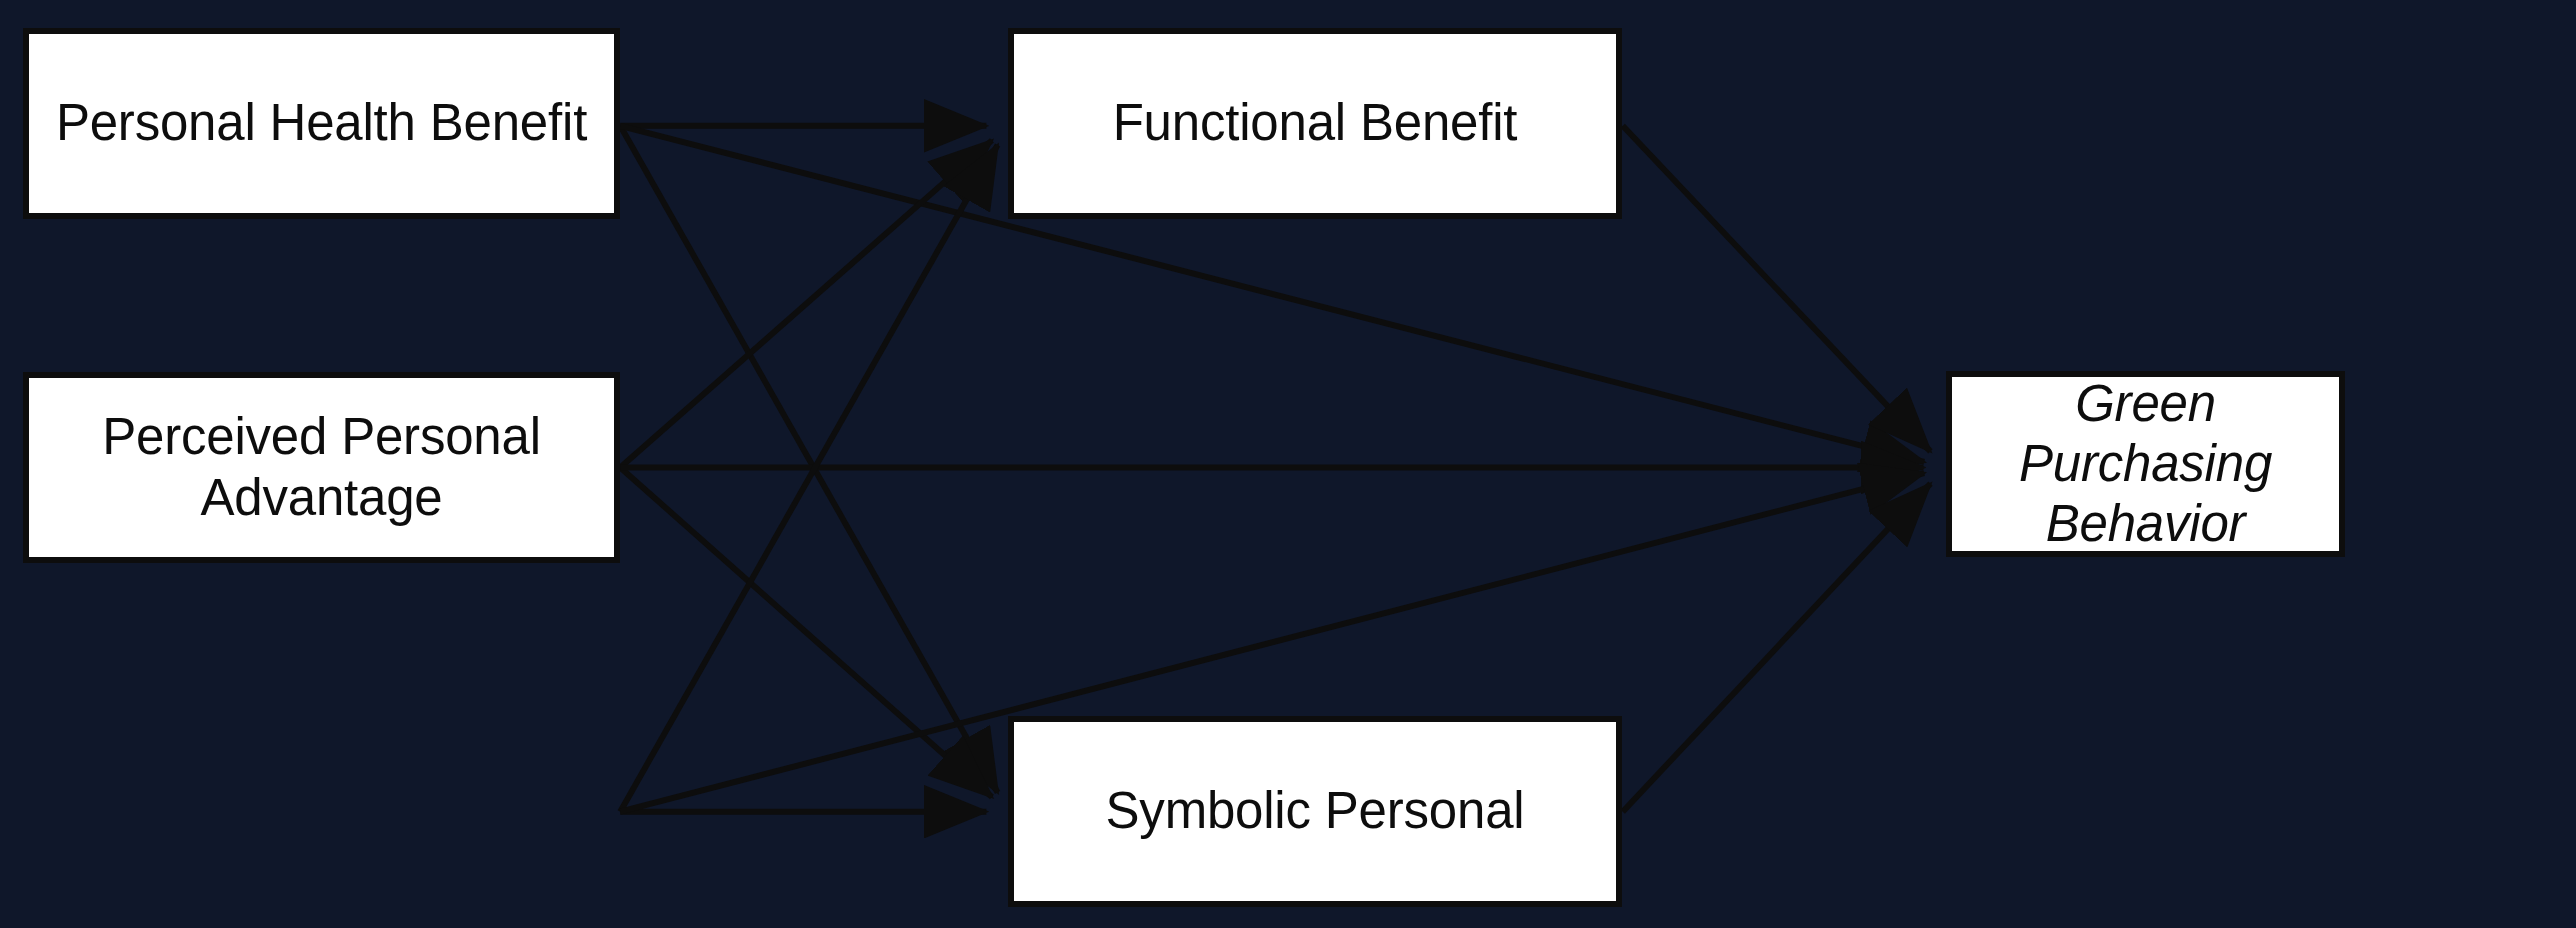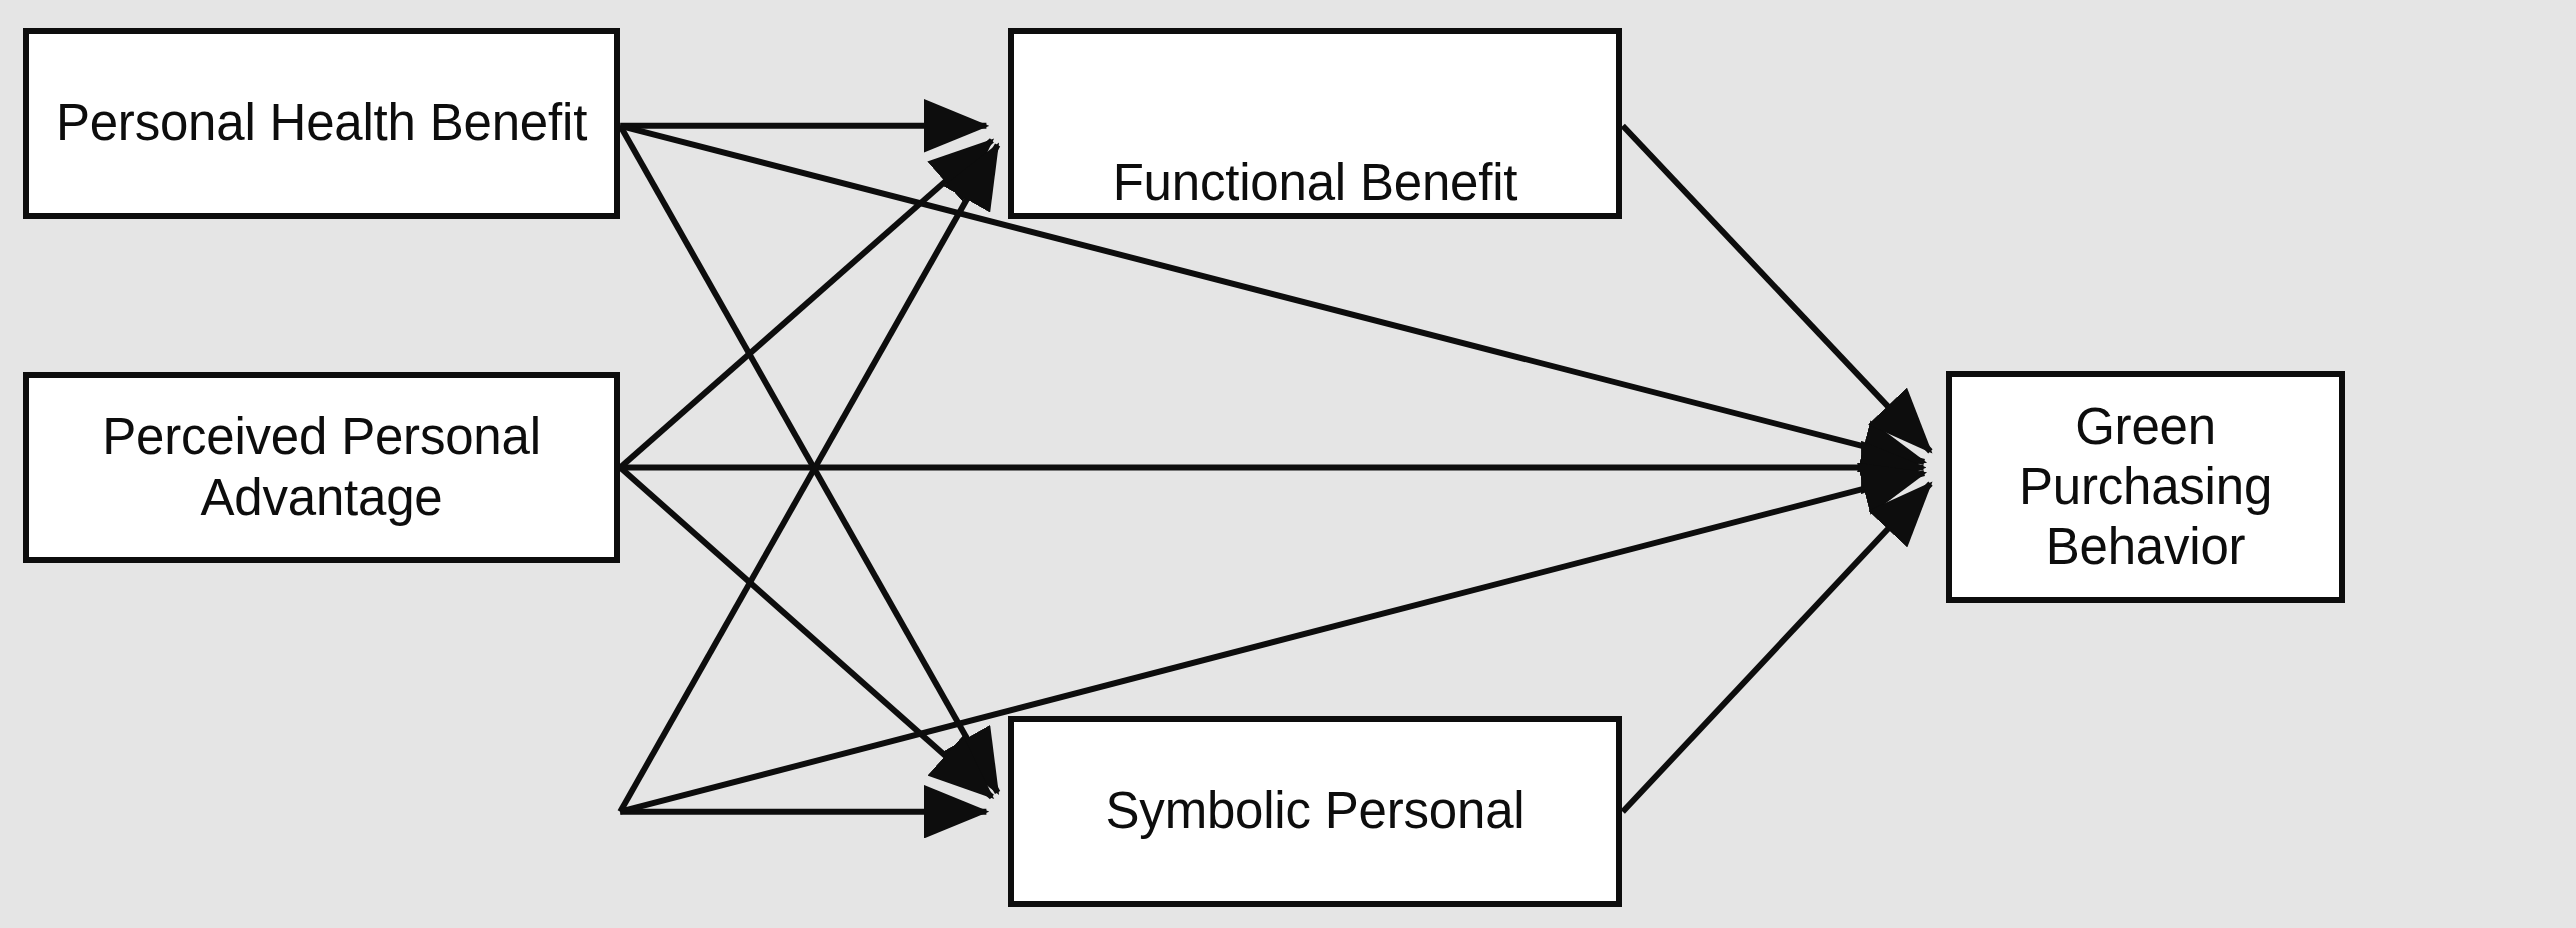--- a/index.html
+++ b/index.html
@@ -8,21 +8,21 @@
     padding: 0;
     background: #ffffff;
   }
   body {
     font-family: "Liberation Sans", sans-serif;
   }
   #diagram-root {
     position: relative;
     width: 2576px;
     height: 929px;
-    background: #e5e5e5;
+    background: #0f172a;
     overflow: hidden;
   }
   #diagram-svg {
     position: absolute;
     left: 0;
     top: 0;
     width: 2576px;
     height: 929px;
   }
   .node-box {
@@ -75,27 +75,27 @@
   <div class="node-box" style="left:23px; top:28px; width:597px; height:191px;">
     <span class="node-label">Personal Health Benefit</span>
   </div>
 
   <div class="node-box" style="left:23px; top:372px; width:597px; height:191px;">
     <span class="node-label">Perceived Personal
 Advantage</span>
   </div>
 
 
-  <div class="node-box" style="left:1008px; top:28px; width:614px; height:191px;align-items:flex-end;">
+  <div class="node-box" style="left:1008px; top:28px; width:614px; height:191px;">
     <span class="node-label">Functional Benefit</span>
   </div>
 
   <div class="node-box" style="left:1008px; top:716px; width:614px; height:191px;">
     <span class="node-label">Symbolic Personal</span>
   </div>
 
-  <div class="node-box" style="left:1946px; top:371px; width:399px; height:232px;">
+  <div class="node-box" style="left:1946px; top:371px; width:399px; height:186px;font-style:italic;">
     <span class="node-label">Green Purchasing
 Behavior</span>
   </div>
 
 </div>
 
 
 </body></html>

